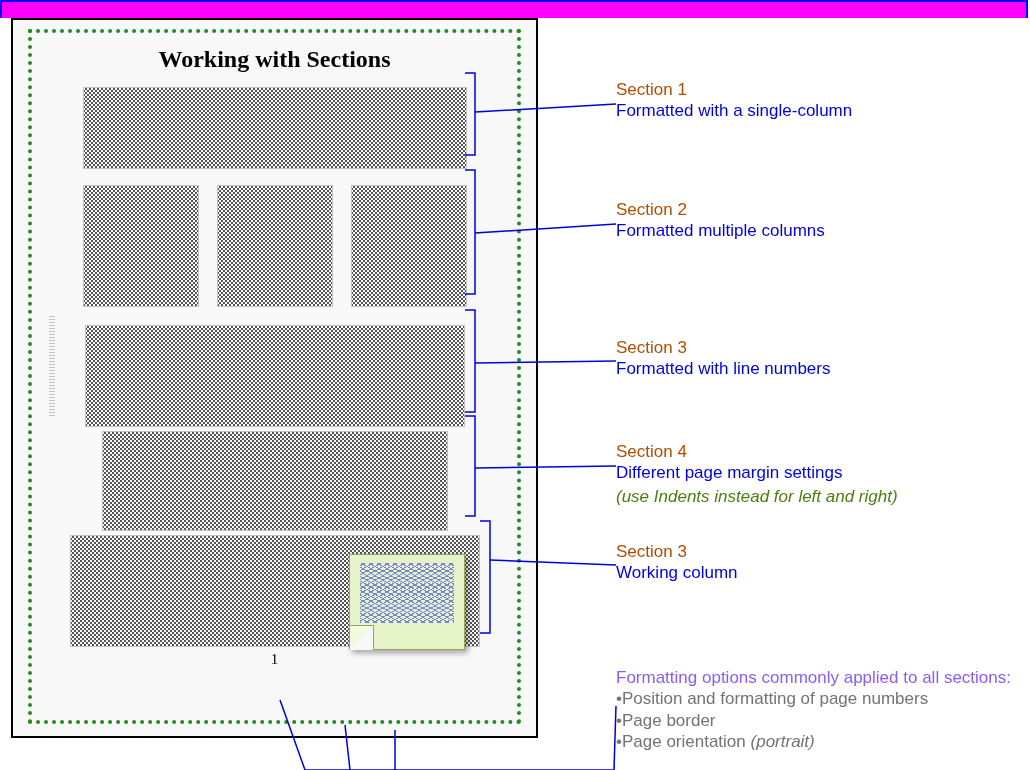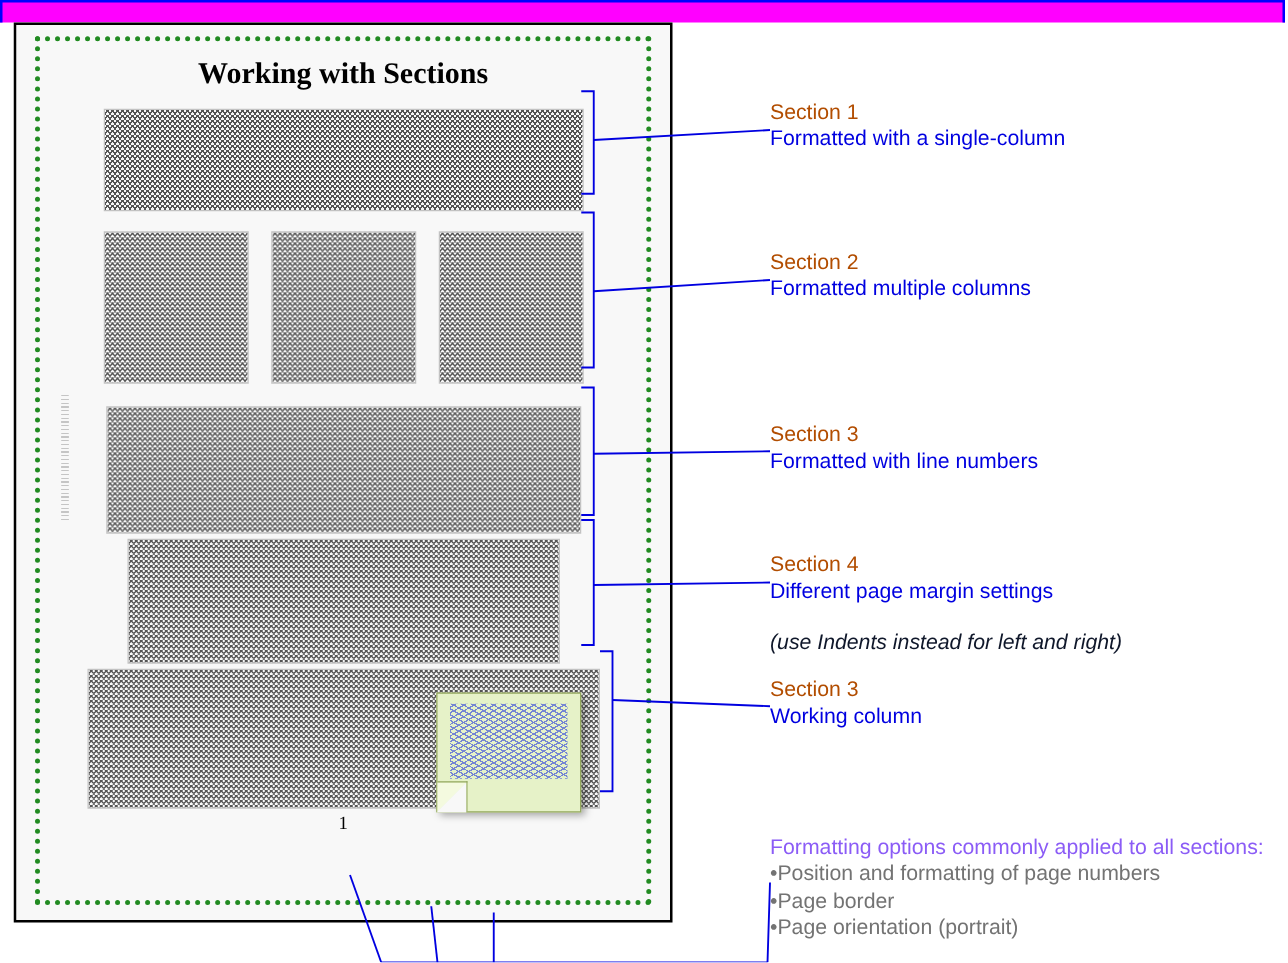--- a/index.html
+++ b/index.html
@@ -135,24 +135,24 @@
   }
 
   
   .ann {
     position: absolute;
     font-size: 17px;
     line-height: 1.25;
   }
   .ann .sec-label { color: #b24d00; }
   .ann .sec-desc  { color: #0000e0; }
-  .ann .sec-hint  { color: #0f172a; font-style: italic; margin-top: 19px; }
+  .ann .sec-hint  { color: #4d7c0f; font-style: italic; margin-top: 2px; }
   .ann-common .hdr { color: #8b5cf6; }
   .ann-common .bullet { color: #737373; }
-  .ann-common .bullet .paren { }
+  .ann-common .bullet .paren { font-style: italic; }
 
   svg.overlay {
     position: absolute;
     left: 0; top: 0;
     width: 1030px; height: 770px;
     pointer-events: none;
   }
   svg.overlay line, svg.overlay path {
     stroke: #0000e0;
     stroke-width: 1.5;

